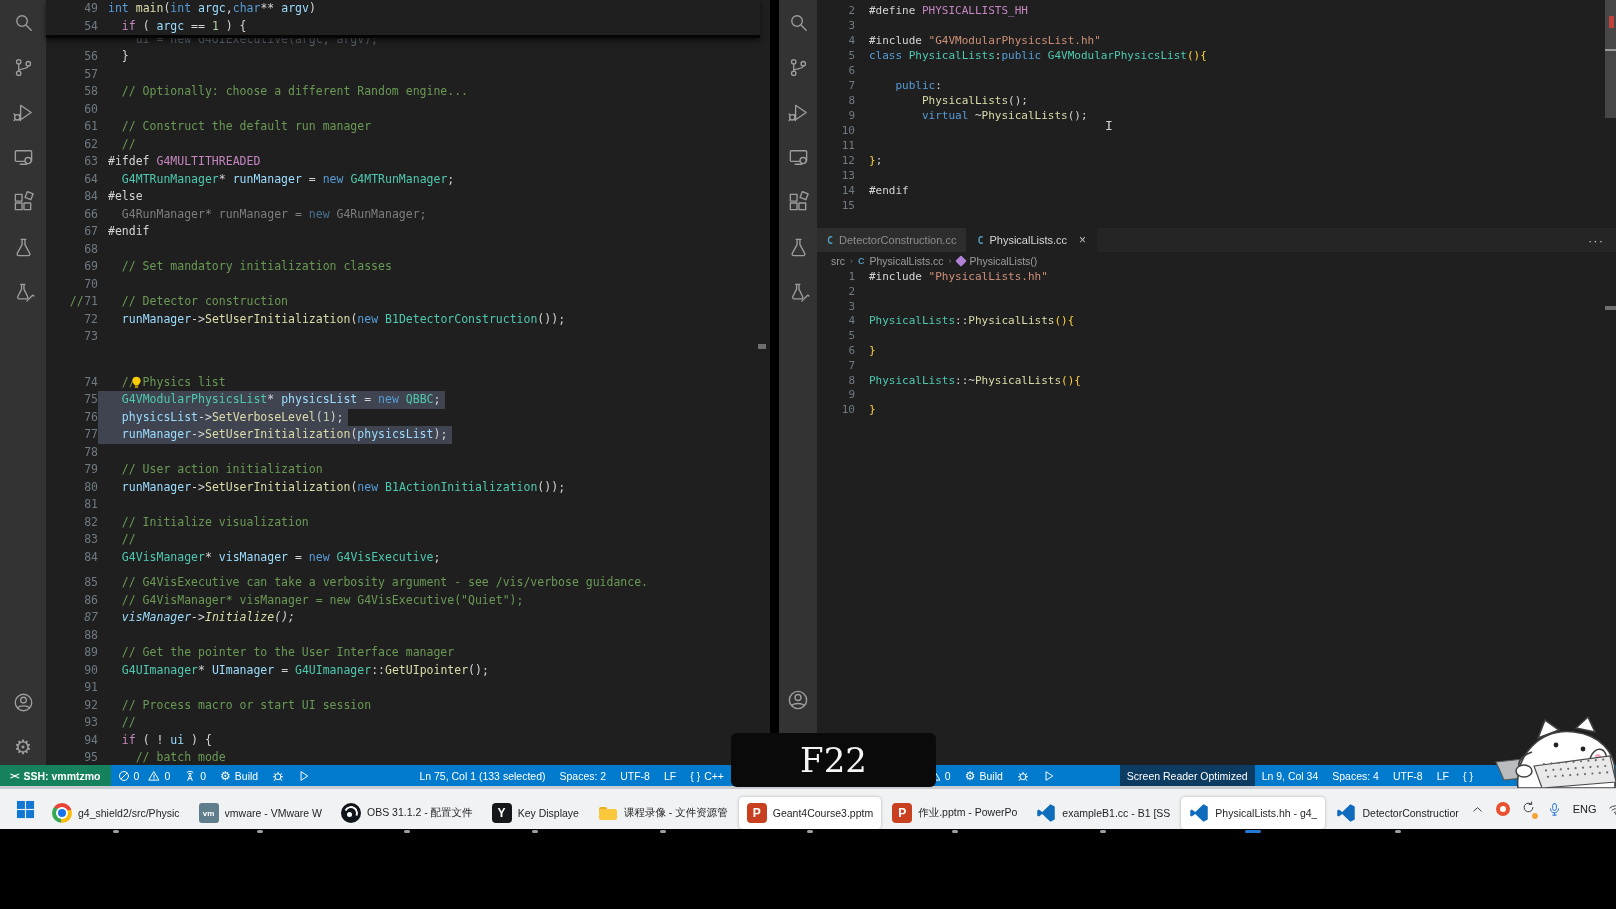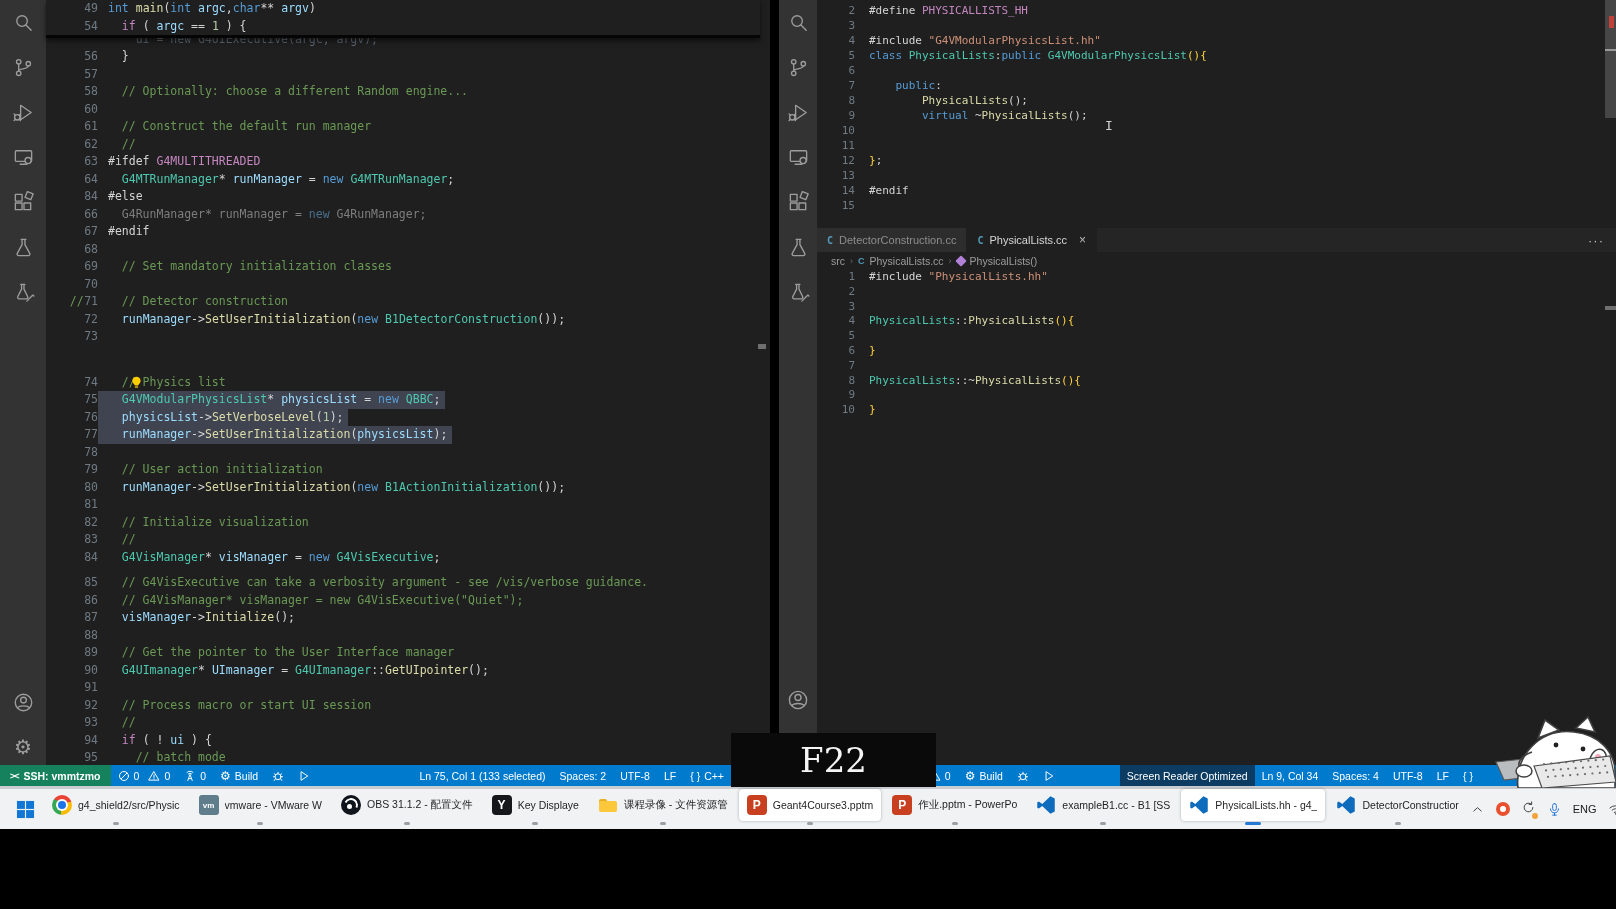--- a/index.html
+++ b/index.html
@@ -63,21 +63,21 @@
   .sb-item svg{width:12px;height:12px;stroke:#fff;fill:none;stroke-width:1.3;stroke-linecap:round;}
   .sb-chip{background:#0c3c61;}
   .sb-gear{font-size:12px;}
 
   
   .vtick{position:absolute;background:#6f6f6f;}
   #rtop-scroll{position:absolute;right:0;top:0;width:11px;height:118px;background:#464646;}
   #rtop-err{position:absolute;right:2px;top:16px;width:5px;height:12px;background:#c24038;}
 
   
-  #keyoverlay{position:absolute;left:731px;top:733px;width:205px;height:54px;background:#0a0a0a;color:#f5f5f5;display:flex;align-items:center;justify-content:center;font-family:"DejaVu Serif",serif;font-size:34px;z-index:9;}
+  #keyoverlay{position:absolute;left:731px;top:733px;width:205px;height:54px;background:#0a0a0a;color:#f5f5f5;display:flex;align-items:center;justify-content:center;font-family:"DejaVu Serif",serif;font-size:34px;z-index:9;border-radius:6px;}
   #sepline{position:absolute;left:0;top:786px;width:1616px;height:3px;background:#c9ccd0;z-index:3;}
   #taskbar{position:absolute;left:0;top:789px;width:1616px;height:40px;background:#f1f2f4;display:flex;align-items:center;padding-left:10px;box-sizing:border-box;z-index:4;}
   #blackband{position:absolute;left:0;top:829px;width:1616px;height:80px;background:#000;}
 
   .tb-item{height:32px;border-radius:4px;display:flex;align-items:center;gap:6px;padding:0 8px;margin-right:3px;position:relative;}
   .tb-item.active{background:#ffffff;box-shadow:0 0 3px rgba(0,0,0,.3);}
   .tb-item .rundot{position:absolute;bottom:-4px;left:50%;transform:translateX(-50%);width:6px;height:3px;border-radius:2px;background:#9a9fa4;}
   .tb-item.focused .rundot{width:16px;background:#2479d4;}
   .tb-label{font-size:10.5px;color:#1f1f1f;white-space:nowrap;overflow:hidden;max-width:108px;}
   .ic{width:20px;height:20px;flex:none;display:flex;align-items:center;justify-content:center;border-radius:4px;box-sizing:border-box;}
@@ -208,21 +208,21 @@
           <div class="cl" style="height: 17.5px; line-height: 17.5px;"><span class="ln">77</span><span class="ct selc"><span class="pl">  </span><span class="vb">runManager</span><span class="pl">-&gt;</span><span class="fn">SetUserInitialization</span><span class="pl">(</span><span class="vb">physicsList</span><span class="pl">);</span></span></div>
           <div class="cl" style="height: 17.5px; line-height: 17.5px;"><span class="ln">78</span><span class="ct"></span></div>
           <div class="cl" style="height: 17.5px; line-height: 17.5px;"><span class="ln">79</span><span class="ct"><span class="cm">  // User action initialization</span></span></div>
           <div class="cl" style="height: 17.5px; line-height: 17.5px;"><span class="ln">80</span><span class="ct"><span class="pl">  </span><span class="vb">runManager</span><span class="pl">-&gt;</span><span class="fn">SetUserInitialization</span><span class="pl">(</span><span class="kw">new</span><span class="pl"> </span><span class="ty">B1ActionInitialization</span><span class="pl">());</span></span></div>
           <div class="cl" style="height: 17.5px; line-height: 17.5px;"><span class="ln">81</span><span class="ct"></span></div>
           <div class="cl" style="height: 17.5px; line-height: 17.5px;"><span class="ln">82</span><span class="ct"><span class="cm">  // Initialize visualization</span></span></div>
           <div class="cl" style="height: 17.5px; line-height: 17.5px;"><span class="ln">83</span><span class="ct"><span class="cm">  //</span></span></div>
           <div class="cl" style="height: 17.5px; line-height: 17.5px;"><span class="ln">84</span><span class="ct"><span class="pl">  </span><span class="ty">G4VisManager</span><span class="pl">* </span><span class="vb">visManager</span><span class="pl"> = </span><span class="kw">new</span><span class="pl"> </span><span class="ty">G4VisExecutive</span><span class="pl">;</span></span></div>
           <div class="cl" style="height: 17.5px; line-height: 17.5px; margin-top: 8px;"><span class="ln">85</span><span class="ct"><span class="cm">  // G4VisExecutive can take a verbosity argument - see /vis/verbose guidance.</span></span></div>
           <div class="cl" style="height: 17.5px; line-height: 17.5px;"><span class="ln">86</span><span class="ct"><span class="cm">  // G4VisManager* visManager = new G4VisExecutive("Quiet");</span></span></div>
-          <div class="cl" style="height: 17.5px; line-height: 17.5px;"><span class="ln">87</span><span class="ct"><span class="pl">  </span><span class="vb">visManager</span><span class="pl">-&gt;</span><span class="fn">Initialize</span><span class="pl">();</span></span></div>
+          <div class="cl" style="height: 17.5px; line-height: 17.5px; font-style: italic;"><span class="ln">87</span><span class="ct"><span class="pl">  </span><span class="vb">visManager</span><span class="pl">-&gt;</span><span class="fn">Initialize</span><span class="pl">();</span></span></div>
           <div class="cl" style="height: 17.5px; line-height: 17.5px;"><span class="ln">88</span><span class="ct"></span></div>
           <div class="cl" style="height: 17.5px; line-height: 17.5px;"><span class="ln">89</span><span class="ct"><span class="cm">  // Get the pointer to the User Interface manager</span></span></div>
           <div class="cl" style="height: 17.5px; line-height: 17.5px;"><span class="ln">90</span><span class="ct"><span class="pl">  </span><span class="ty">G4UImanager</span><span class="pl">* </span><span class="vb">UImanager</span><span class="pl"> = </span><span class="ty">G4UImanager</span><span class="pl">::</span><span class="fn">GetUIpointer</span><span class="pl">();</span></span></div>
           <div class="cl" style="height: 17.5px; line-height: 17.5px;"><span class="ln">91</span><span class="ct"></span></div>
           <div class="cl" style="height: 17.5px; line-height: 17.5px;"><span class="ln">92</span><span class="ct"><span class="cm">  // Process macro or start UI session</span></span></div>
           <div class="cl" style="height: 17.5px; line-height: 17.5px;"><span class="ln">93</span><span class="ct"><span class="cm">  //</span></span></div>
           <div class="cl" style="height: 17.5px; line-height: 17.5px;"><span class="ln">94</span><span class="ct"><span class="ctl">  if</span><span class="pl"> ( ! </span><span class="vb">ui</span><span class="pl"> ) {</span></span></div>
           <div class="cl" style="height: 17.5px; line-height: 17.5px;"><span class="ln">95</span><span class="ct"><span class="cm">    // batch mode</span></span></div>
         </div>
     </div>
@@ -469,21 +469,21 @@
 
   <div id="taskbar">
     <div class="tb-item" style="padding:0 6px;">
       <svg viewBox="0 0 20 20" style="width:19px;height:19px;">
         <rect x="1" y="1" width="8.4" height="8.4" fill="#1277d4"></rect>
           <rect x="10.6" y="1" width="8.4" height="8.4" fill="#1277d4"></rect>
         <rect x="1" y="10.6" width="8.4" height="8.4" fill="#1277d4"></rect>
           <rect x="10.6" y="10.6" width="8.4" height="8.4" fill="#1277d4"></rect>
       </svg>
     </div>
-    <div id="tb-items" style="display:flex;align-items:flex-start;height:100%;">
+    <div id="tb-items" style="display:flex;align-items:flex-end;height:100%;">
         <div class="tb-item">
           <span class="ic ic-chrome"></span>
           <span class="tb-label">g4_shield2/src/Physic</span>
           <span class="rundot"></span>
         </div>
         <div class="tb-item">
           <span class="ic ic-vmware">vm</span>
           <span class="tb-label">vmware - VMware W</span>
           <span class="rundot"></span>
         </div>

